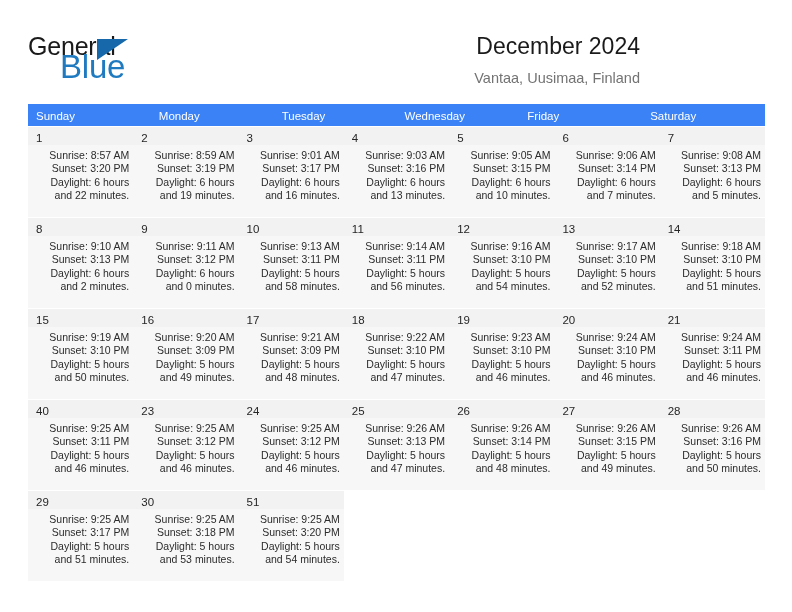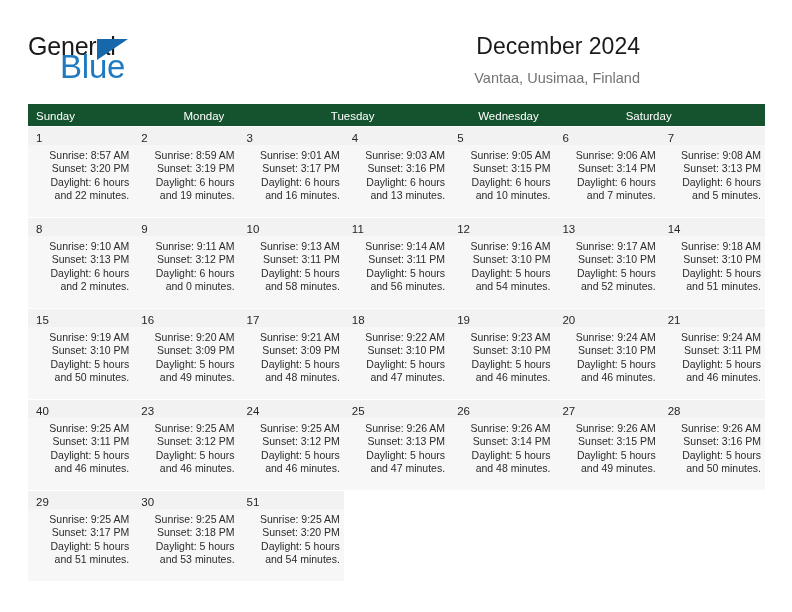--- a/index.html
+++ b/index.html
@@ -87,21 +87,21 @@
 
   
   .calendar {
     position: absolute;
     left: 28px;
     top: 104px;
     width: 737px;
   }
   .weekday-row {
     display: flex;
-    background: #14532d;
+    background: #3b82f6;
   }
   .weekday {
     flex: 1 1 0;
     box-sizing: border-box;
     padding: 5px 0 5px 8px;
     font-size: 11.5px;
     color: #ffffff;
     line-height: 14px;
     height: 22px;
   }
@@ -170,20 +170,21 @@
 
   </div>
 
   <div class="calendar">
 
     <div class="weekday-row">
       <div class="weekday">Sunday</div>
       <div class="weekday">Monday</div>
       <div class="weekday">Tuesday</div>
       <div class="weekday">Wednesday</div>
+      <div class="weekday">Friday</div>
       <div class="weekday">Saturday</div>
     </div>
 
     <div class="grid-sep"></div>
 
     <div class="week-row">
       <div class="day-cell shaded">
         <div class="day-number">1</div>
         <div class="day-info">
           <div>Sunrise: 8:57 AM</div>

